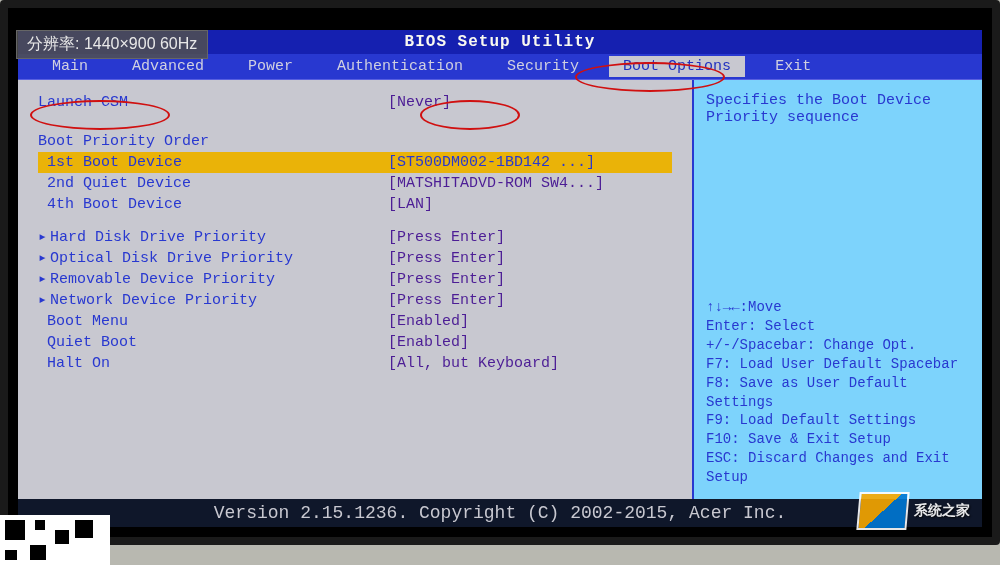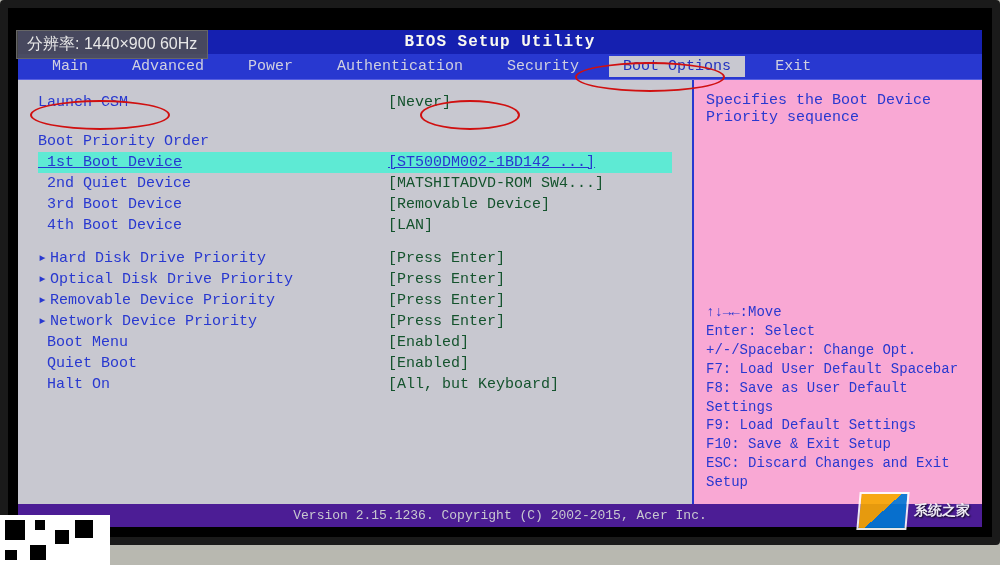--- a/index.html
+++ b/index.html
@@ -94,21 +94,21 @@
     }
     .main-panel {
       flex: 1;
       background: #c8c8d0;
       padding: 12px 20px;
       color: #2838d0;
       position: relative;
     }
     .help-panel {
       width: 290px;
-      background: #f9a8d4;
+      background: #7dd3fc;
       padding: 12px 12px;
       color: #2838d0;
       border-left: 2px solid #2838d0;
       display: flex;
       flex-direction: column;
     }
     .help-text {
       flex: 0 0 auto;
     }
     .help-keys {
@@ -118,26 +118,25 @@
       line-height: 1.35;
     }
     .setting-row {
       display: flex;
       line-height: 1.4;
     }
     .setting-label {
       width: 350px;
     }
     .setting-value {
-      color: #14532d;
+      color: #4c1d95;
     }
     .setting-row.highlighted {
-      background: #5eead4;
-      color: #2838d0;
-      text-decoration: underline;
+      background: #eab308;
+      color: #2838d0;
     }
     .setting-row.highlighted .setting-value {
       color: #2838d0;
     }
     .section-header {
       margin-top: 8px;
       color: #2838d0;
       line-height: 1.4;
     }
     .submenu-arrow {
@@ -157,25 +156,25 @@
       top: 100px;
       left: 30px;
     }
     .ann2 {
       width: 100px;
       height: 30px;
       top: 100px;
       left: 420px;
     }
     .footer-bar {
-      background: #4c1d95;
+      background: #0f172a;
       color: #c8c8d0;
       text-align: center;
       padding: 4px 0;
-      font-size: 13px;
+      font-size: 18px;
     }
     .watermark {
       position: absolute;
       right: 30px;
       bottom: 35px;
       font-family: sans-serif;
       font-size: 14px;
       color: #fff;
       text-shadow: 1px 1px 2px #000;
       z-index: 20;
@@ -245,24 +244,20 @@
 
         <div class="section-header">Boot Priority Order</div>
 
         <div class="setting-row highlighted">
           <span class="setting-label">&nbsp;<span>1st Boot Device</span></span>
           <span class="setting-value">[ST500DM002-1BD142  ...]</span>
         </div>
         <div class="setting-row">
           <span class="setting-label">&nbsp;<span>2nd Quiet Device</span></span>
           <span class="setting-value">[MATSHITADVD-ROM SW4...]</span>
-        </div>
-        <div class="setting-row">
-          <span class="setting-label">&nbsp;<span>3rd Boot Device</span></span>
-          <span class="setting-value">[Removable Device]</span>
         </div>
         <div class="setting-row">
           <span class="setting-label">&nbsp;<span>4th Boot Device</span></span>
           <span class="setting-value">[LAN]</span>
         </div>
 
         <div style="height:12px"></div>
 
         <div class="setting-row">
           <span class="setting-label"><span class="submenu-arrow">▸</span><span>Hard Disk Drive Priority</span></span>

